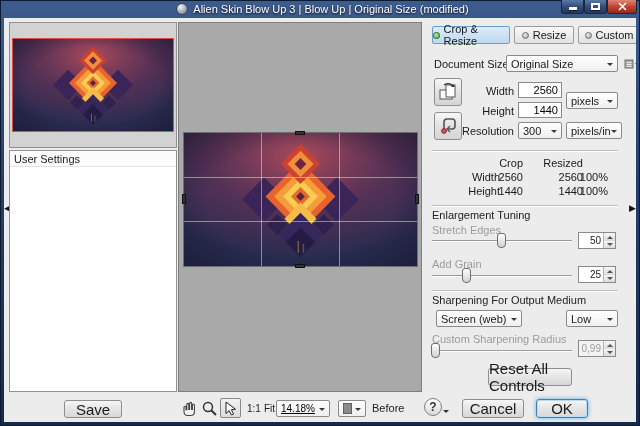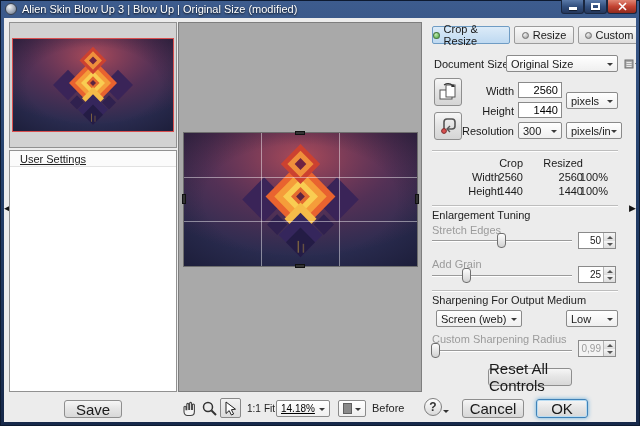--- a/index.html
+++ b/index.html
@@ -2,21 +2,21 @@
 <html><head>
 <meta charset="utf-8">
 <style>
   * { margin:0; padding:0; box-sizing:border-box; }
   html,body { width:640px; height:426px; font-family:"Liberation Sans", sans-serif; }
   body { background:#555; }
   .window { position:absolute; top:0; left:0; width:640px; height:426px;
     background:linear-gradient(180deg,#3d5c8e,#24406b 40%,#17294a);
     box-shadow:inset 0 0 0 1px #0d1a30; }
   
-  .titlebar { position:absolute; top:0; left:0; right:0; height:18px; display:flex; align-items:center; }
+  .titlebar { position:absolute; top:0; left:0; right:0; height:18px; display:flex; align-items:center;justify-content:center; }
   .app-icon { width:12px; height:12px; border-radius:50%; margin:0 5px 0 5px;
     background:radial-gradient(circle at 35% 30%, #f2f2f2, #9aa4b4 60%, #5a6678); border:1px solid #39414f; }
   .title-text { color:#fff; font-size:11px; text-shadow:0 1px 2px rgba(0,0,0,.9); white-space:nowrap; }
   .win-controls { position:absolute; right:3px; top:0; display:flex; }
   .win-btn { width:23px; height:14px; border:1px solid #1a2740; border-top:none;
     border-radius:0 0 3px 3px; background:linear-gradient(#5a79a8,#33507f 50%,#24375c);
     display:flex; align-items:center; justify-content:center; }
   .win-btn.close { width:30px; background:linear-gradient(#e08573,#c34332 50%,#8f2a1d); }
   .glyph-min { width:8px; height:3px; background:#fff; box-shadow:0 1px 1px rgba(0,0,0,.6); margin-top:4px; }
   .glyph-max { width:9px; height:7px; border:2px solid #fff; box-shadow:0 1px 1px rgba(0,0,0,.5); }
@@ -26,21 +26,21 @@
   .collapse.left { left:0px; top:185px; }
   .collapse.right { right:0px; top:185px; }
   
   .thumb-panel { position:absolute; left:5px; top:4px; width:168px; height:126px;
     background:#d2d2d2; border:1px solid #919191; }
   .thumb-img { position:absolute; left:2px; right:2px; top:15px; bottom:15px; border:1px solid #d94f4f; }
   .thumb-img svg, .preview-img svg { position:absolute; inset:0; width:100%; height:100%; }
   .user-settings { position:absolute; left:5px; top:132px; width:168px; height:242px;
     background:#fff; border:1px solid #919191; }
   .us-header { height:16px; background:#fbfbfb; border-bottom:1px solid #e2e2e2;
-    font-size:11px; color:#222; padding:2px 0 0 10px;text-decoration:underline; }
+    font-size:11px; color:#222; padding:2px 0 0 4px; }
   
   .preview-panel { position:absolute; left:174px; top:4px; width:244px; height:370px;
     background:#a9a9a9; border:1px solid #7e7e7e; }
   .preview-canvas { position:absolute; left:0; right:0; top:0; bottom:16px;
     display:flex; align-items:center; justify-content:center; }
   .preview-img { position:relative; width:233px; height:133px; outline:1px solid rgba(0,0,0,.35); }
   .gridline { position:absolute; background:rgba(255,255,255,.45); }
   .gv1 { left:33.3%; top:0; bottom:0; width:1px; }
   .gv2 { left:66.6%; top:0; bottom:0; width:1px; }
   .gh1 { top:33.3%; left:0; right:0; height:1px; }

